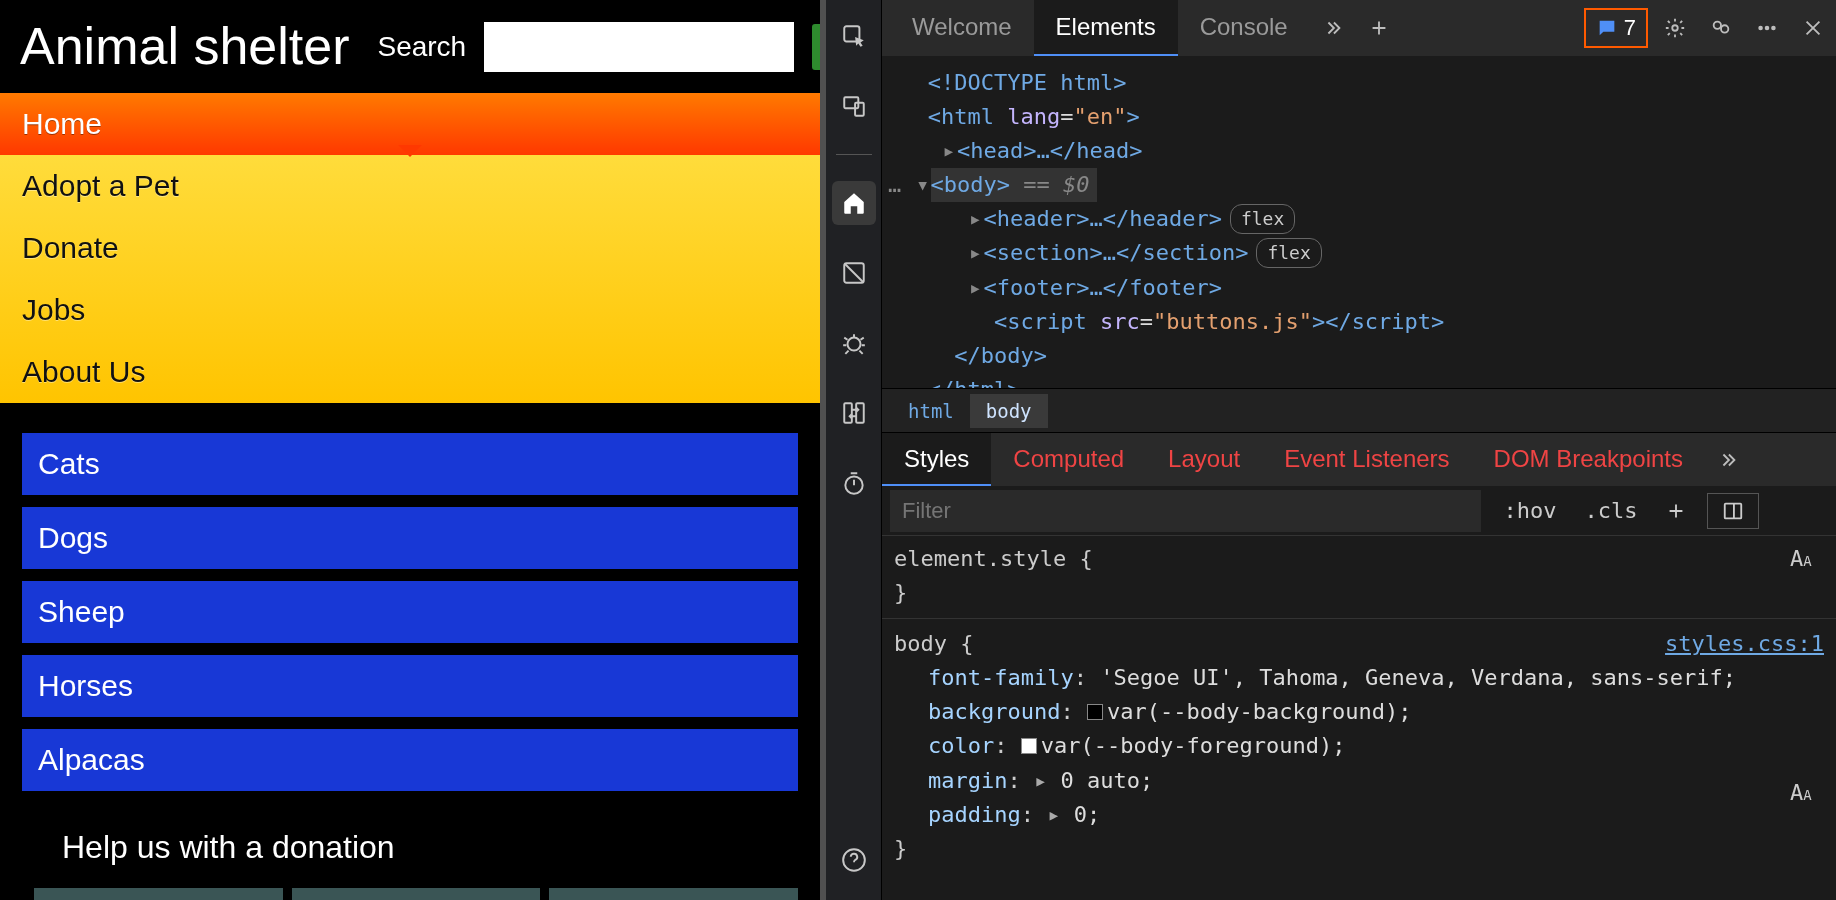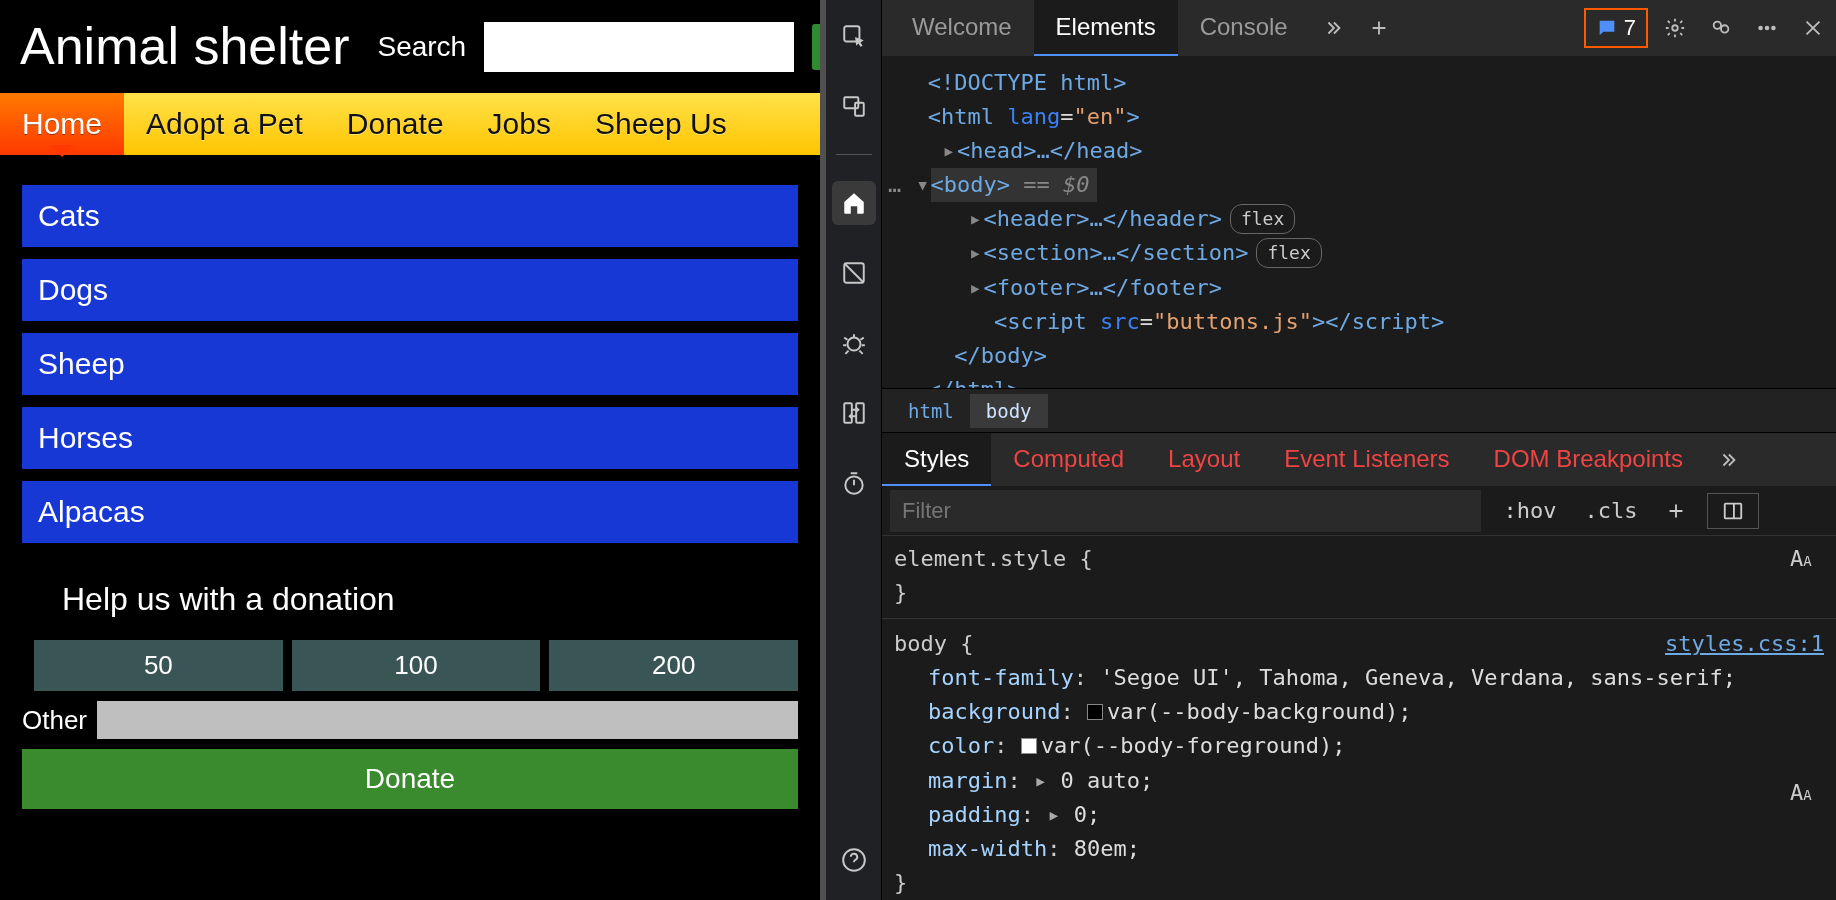--- a/index.html
+++ b/index.html
@@ -8,21 +8,21 @@
 
 
 .page { width: 820px; height: 900px; background: #000; }
 .page-header { display: flex; align-items: center; padding: 18px 20px 18px 20px; gap: 28px; }
 .site-title { font-size: 52px; font-weight: 400; line-height: 1.1; flex: 0 0 auto; }
 .search-wrap { display: flex; align-items: center; gap: 18px; margin-left: auto; }
 .search-label { font-size: 28px; }
 .search-input { width: 310px; height: 50px; background: #fff; border: none; font-size: 24px; padding: 0 8px; }
 .go-btn { background: #2e8b2e; color: #fff; border: none; font-size: 30px; padding: 6px 14px; cursor: pointer; border-radius: 3px; }
 
-.navbar { background: linear-gradient(#ffe24a, #ffc400); display: flex; padding: 0; }
+.navbar { background: linear-gradient(#ffe24a, #ffc400); display: flex; padding: 0; flex-direction: column; }
 .nav-item { font-size: 30px; padding: 14px 22px; color: #111; cursor: pointer; position: relative; text-shadow: 0 1px 0 rgba(255,255,255,0.4); }
 .nav-item.active { background: linear-gradient(#ff7a00, #ff3800); color: #fff; text-shadow: 0 1px 0 rgba(0,0,0,0.4); }
 .nav-item.active::after { content:""; position:absolute; left:50%; bottom:-14px; margin-left:-12px; border:12px solid transparent; border-top-color:#ff3800; }
 
 .content { padding: 30px 22px; }
 .animal-list { display: flex; flex-direction: column; gap: 12px; margin-bottom: 38px; }
 .animal-btn { background: #1838d6; color: #fff; border: none; text-align: left; font-size: 30px; padding: 14px 16px; cursor: pointer; width: 100%; }
 
 .donate-head { font-size: 32px; font-weight: 400; margin-bottom: 22px; margin-left: 40px; }
 .donate-row { display: flex; gap: 9px; margin-bottom: 10px; margin-left: 12px; }
@@ -54,21 +54,21 @@
 .dt-icon-btn svg { width: 22px; height: 22px; fill: none; stroke: currentColor; stroke-width: 2; }
 .spacer { flex: 1; }
 .issues-badge { display: flex; align-items: center; gap: 6px; border: 2px solid #ff5a00; padding: 2px 10px; margin: 8px 4px; cursor: pointer; }
 .issues-badge svg { width: 22px; height: 22px; fill: #4f8ff7; }
 .issues-count { font-size: 22px; color: #fff; }
 
 
 .dom-tree { background: #1b1b1b; font-family: Menlo, Consolas, monospace; font-size: 22px; line-height: 1.55; padding: 10px 12px 10px 6px; color: #ddd; height: 332px; overflow: hidden; }
 .dom-line { white-space: pre; }
 .tg { color: #6fa9e4; }
-.attr { color: #3b82f6; }
+.attr { color: #c4b5fd; }
 .val { color: #e4a06f; }
 .sel-line { background: #333; display: inline-block; padding-right: 8px; }
 .eqsel { color: #888; font-style: italic; }
 .pill { display: inline-block; border: 1px solid #666; border-radius: 12px; padding: 0 10px; font-size: 18px; color: #ccc; margin-left: 8px; vertical-align: 1px; }
 .tw { color: #888; display:inline-block; width: 16px; text-align:center; }
 .dots-pre { color:#888; }
 
 
 .crumb { height: 44px; background: #222; border-top: 1px solid #000; display: flex; align-items: center; padding-left: 10px; font-family: Menlo, Consolas, monospace; font-size: 19px; gap: 0; }
 .crumb-item { padding: 6px 16px; color: #6fa9e4; cursor: pointer; }
@@ -111,21 +111,21 @@
       <input class="search-input" style="">
       <button class="go-btn">go</button>
     </div>
   </div>
 
   <nav class="navbar">
     <div class="nav-item active">Home</div>
     <div class="nav-item">Adopt a Pet</div>
     <div class="nav-item">Donate</div>
     <div class="nav-item">Jobs</div>
-    <div class="nav-item">Sheep Us</div>
+    <div class="nav-item">About Us</div>
   </nav>
 
   <div class="content">
     <div class="animal-list">
       <button class="animal-btn">Cats</button>
       <button class="animal-btn">Dogs</button>
       <button class="animal-btn">Sheep</button>
       <button class="animal-btn">Horses</button>
       <button class="animal-btn">Alpacas</button>
     </div>
@@ -302,20 +302,19 @@
       <div class="hr"></div>
       <div class="rule-head">
         <span>body {</span>
         <span class="rule-link">styles.css:1</span>
       </div>
       <div class="prop"><span class="pn">font-family</span>: <span class="pv">'Segoe UI', Tahoma, Geneva, Verdana, sans-serif;</span></div>
       <div class="prop"><span class="pn">background</span>: <span class="swatch" style="background:#000"></span><span class="pv">var(--body-background);</span></div>
       <div class="prop"><span class="pn">color</span>: <span class="swatch" style="background:#fff"></span><span class="pv">var(--body-foreground);</span></div>
       <div class="prop"><span class="pn">margin</span>: <span class="expander">▸ </span><span class="pv">0 auto;</span></div>
       <div class="prop"><span class="pn">padding</span>: <span class="expander">▸ </span><span class="pv">0;</span></div>
-      <div class="prop"><span class="pn">max-width</span>: <span class="pv">80em;</span></div>
       <div>}</div>
       <div class="aa-btn bot">A<span style="font-size:14px">A</span></div>
 
     </div>
 
   </div>
 </div>
 
 </body></html>

